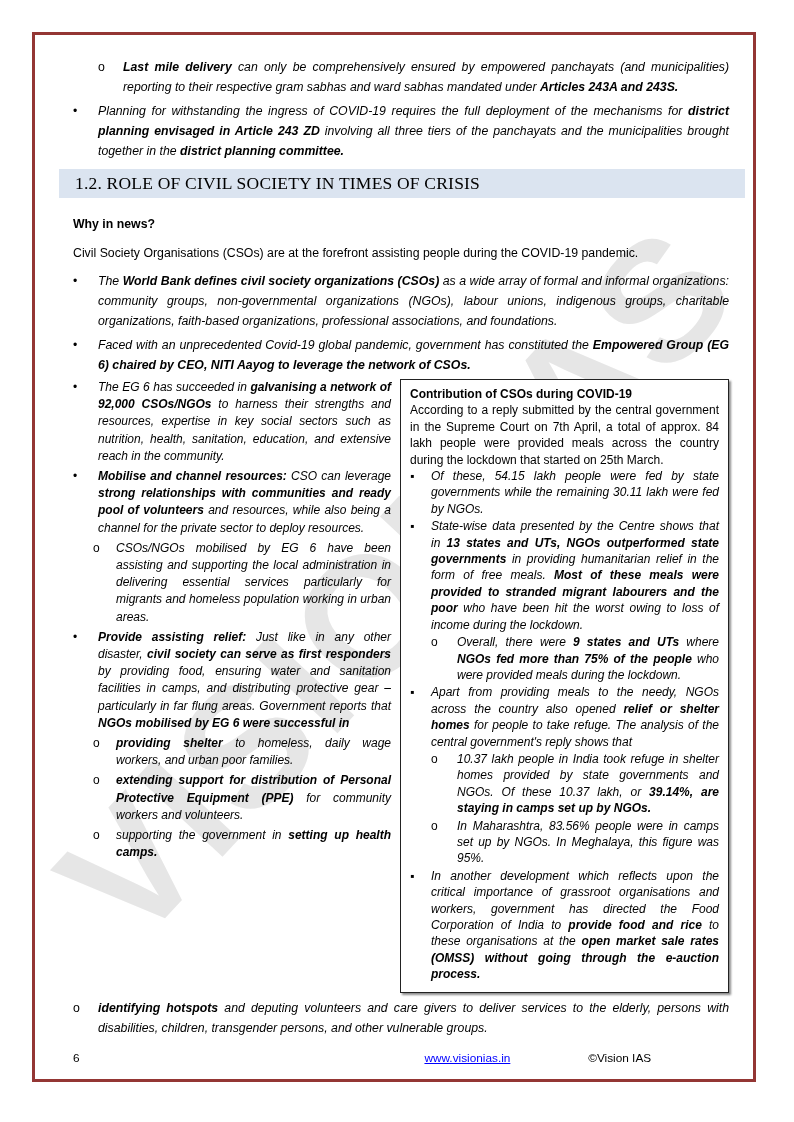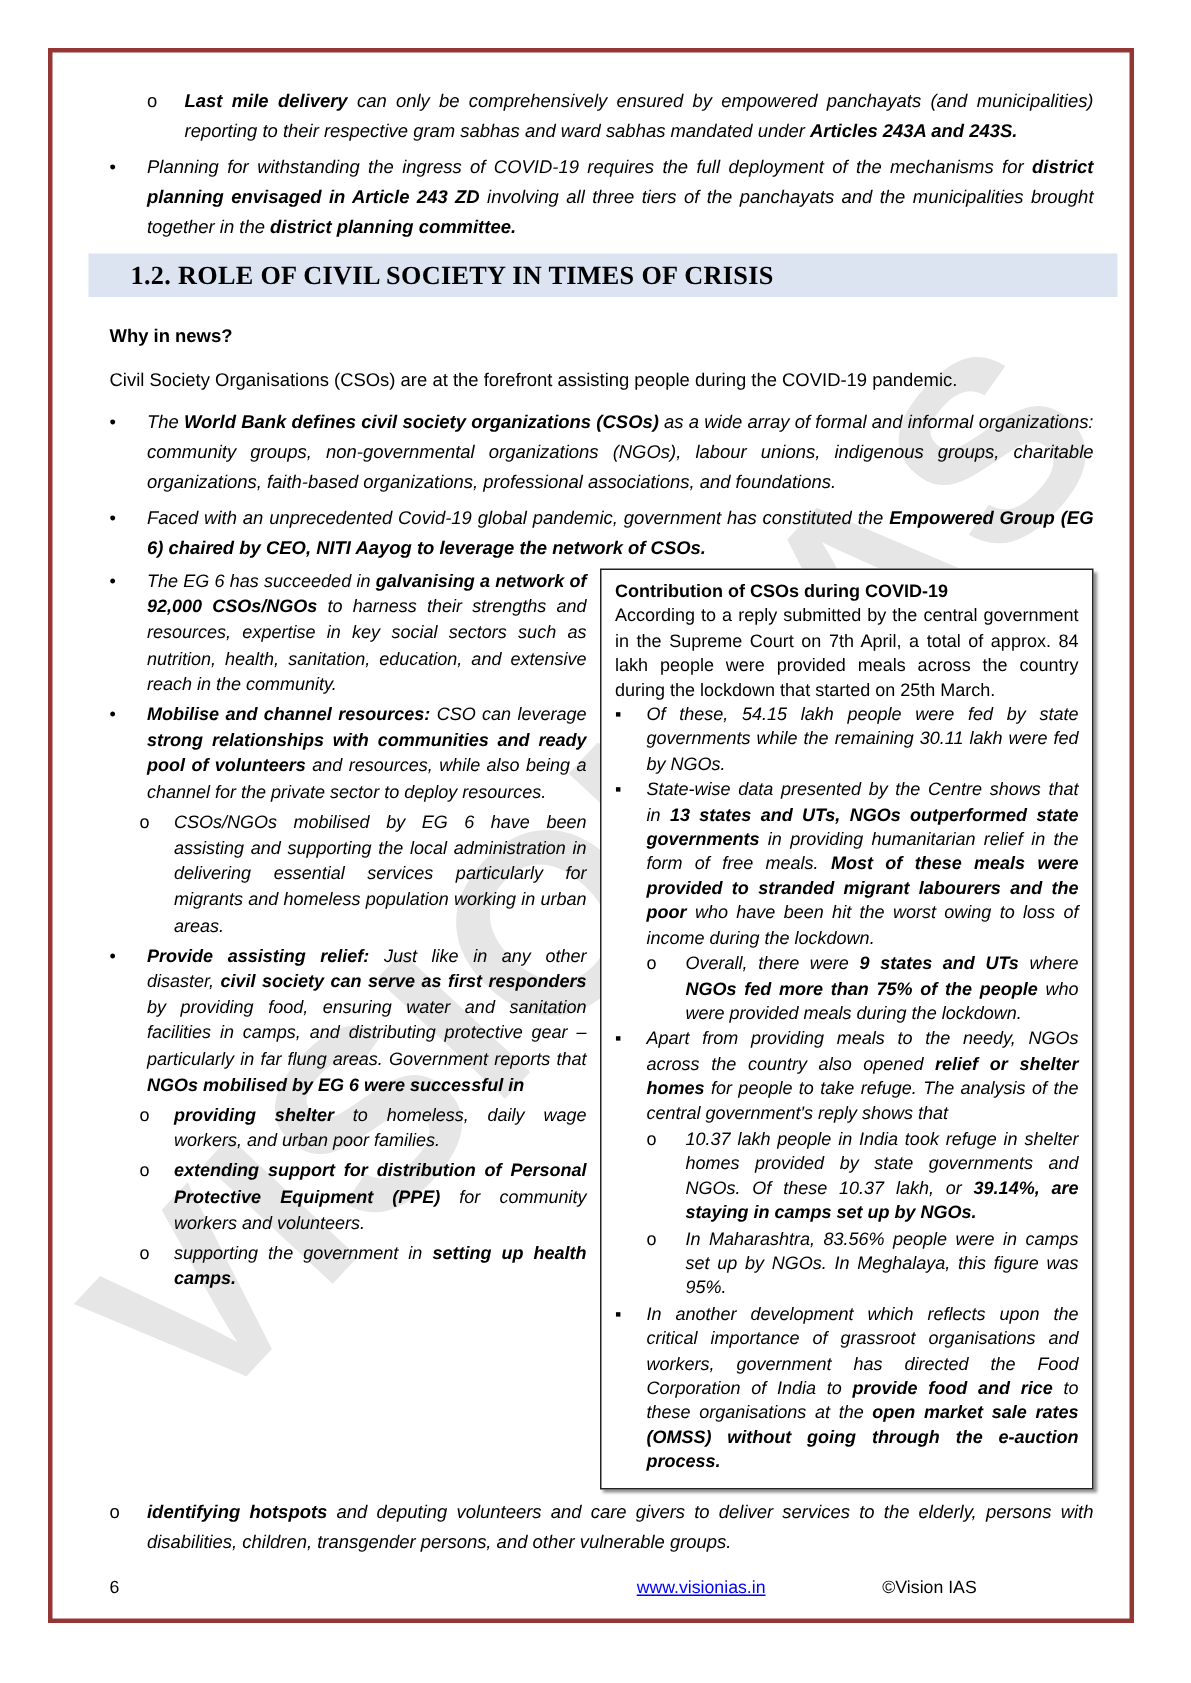--- a/index.html
+++ b/index.html
@@ -30,22 +30,22 @@
   
   .full{font-size:12.3px;line-height:20px;text-align:justify;}
   .row{display:flex;margin:0 0 4px 0;}
   .mk{flex:0 0 25px;}
   .tx{flex:1;font-style:italic;}
   .lvl2{margin-left:25px;}
   .lvl2 .mk{flex:0 0 25px;}
   b,.b{font-weight:bold;}
   .sec-head{
     background:var(--heading-bg);
-    font-family:"Liberation Serif",serif;font-weight:bold;font-size:17.5px;
-    padding:4px 12px 5px 28px;margin:8px -16px 10px -14px;letter-spacing:.2px;
+    font-family:"Liberation Serif",serif;font-weight:normal;font-size:17.5px;
+    padding:4px 12px 5px 16px;margin:8px -16px 10px -14px;letter-spacing:.2px;
   }
   .label{font-weight:bold;margin:16px 0 0 0;font-size:12.3px;line-height:20px;}
   .para{margin:9px 0 0 0;}
   .spacer8{height:8px;}
   
   .columns{display:flex;gap:9px;margin-top:2px;align-items:flex-start;}
   .leftcol{width:318px;font-size:12px;line-height:17.2px;text-align:justify;}
   .leftcol .row{margin-bottom:3px;}
   .leftcol .lvl2{margin-left:20px;}
   .leftcol .lvl2 .mk{flex:0 0 23px;}

